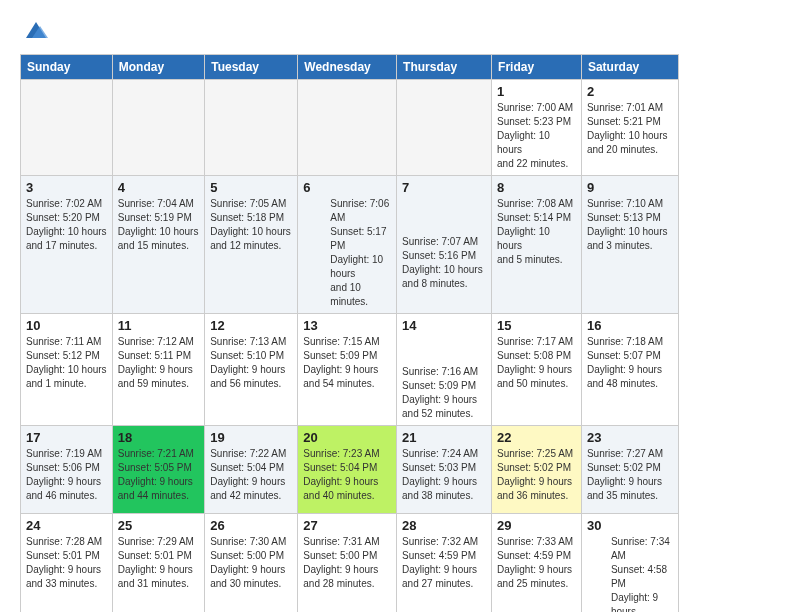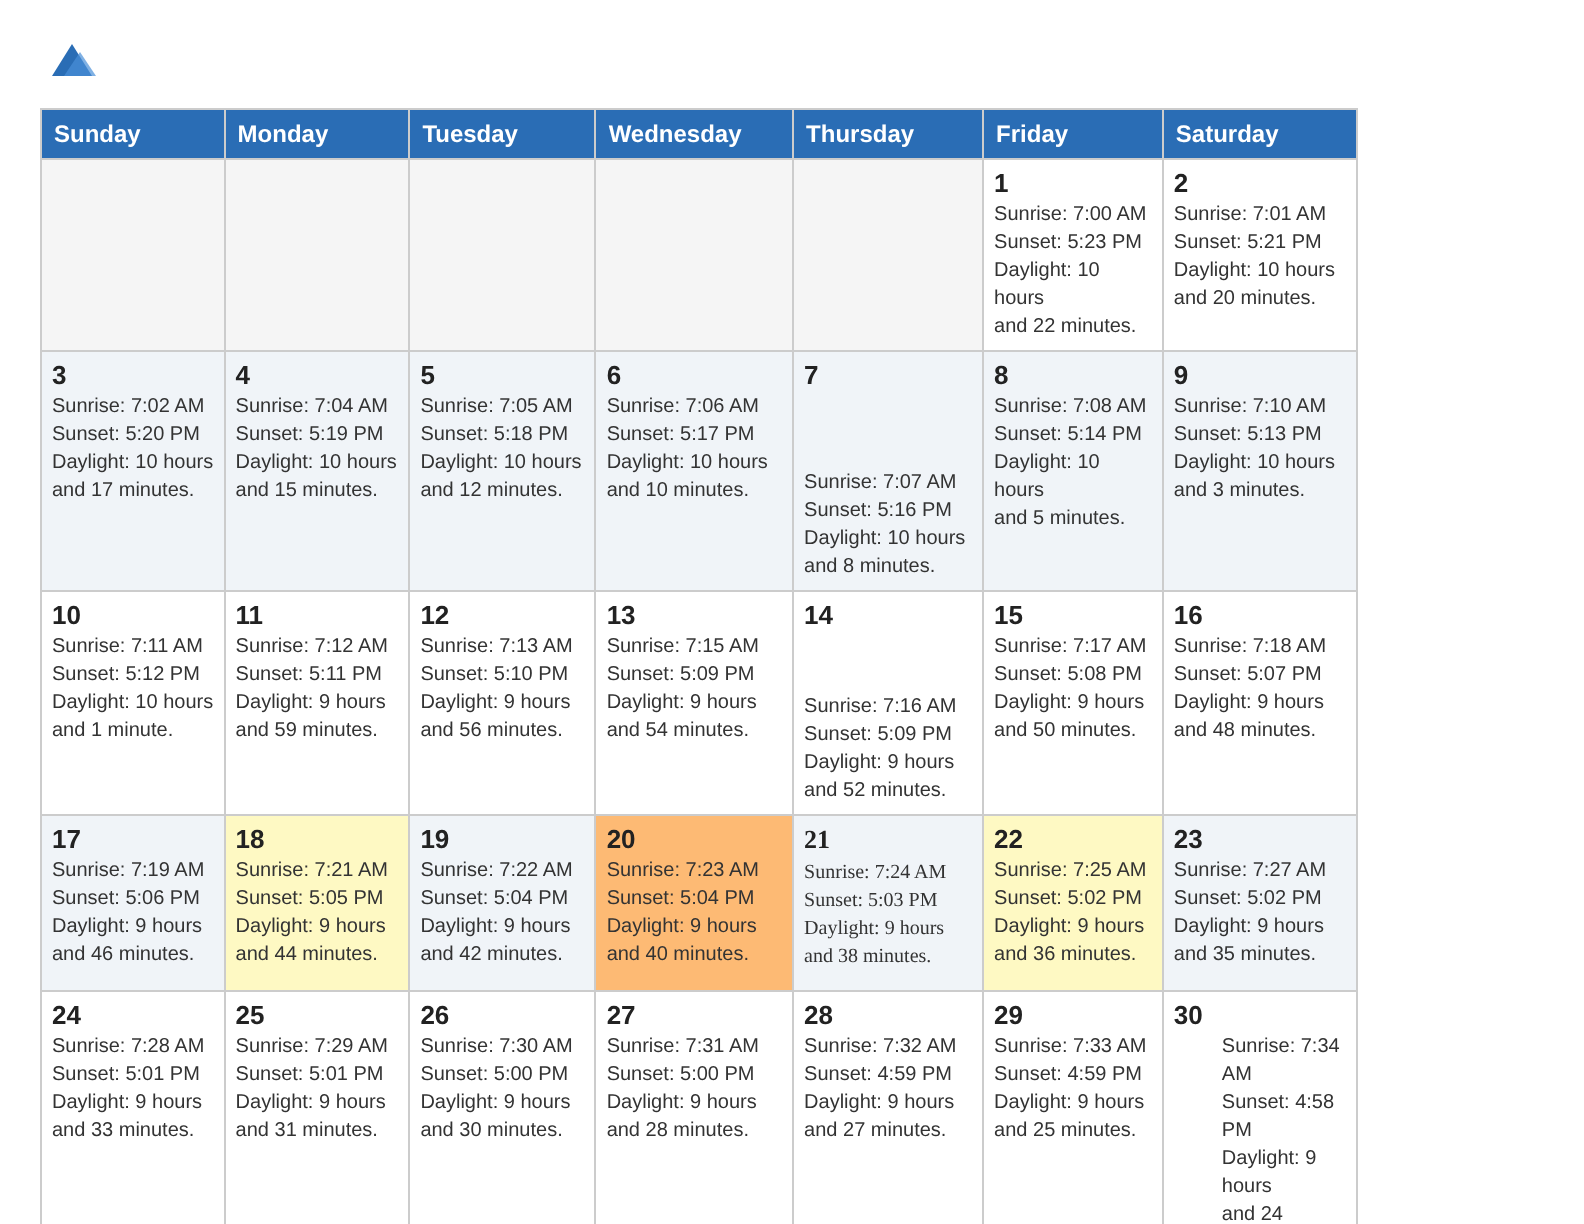--- a/index.html
+++ b/index.html
@@ -170,21 +170,21 @@
           </td>
           <td style="background: rgb(240, 244, 248);">
             <span class="day-number">5</span>
             <div class="day-info" style="white-space: pre-line;">Sunrise: 7:05 AM
 Sunset: 5:18 PM
 Daylight: 10 hours
 and 12 minutes.</div>
           </td>
           <td style="background: rgb(240, 244, 248);">
             <span class="day-number">6</span>
-            <div class="day-info" style="white-space: pre-line;">Sunrise: 7:06 AM
+            <div class="day-info" style="white-space: pre-line; margin-left: 27px;">Sunrise: 7:06 AM
 Sunset: 5:17 PM
 Daylight: 10 hours
 and 10 minutes.</div>
           </td>
           <td style="background: rgb(240, 244, 248);">
             <span class="day-number">7</span>
             <div class="day-info" style="white-space: pre-line; margin-top: 40px;">Sunrise: 7:07 AM
 Sunset: 5:16 PM
 Daylight: 10 hours
 and 8 minutes.</div>
@@ -256,42 +256,42 @@
           </td>
         </tr>
         <tr>
           <td style="background: rgb(240, 244, 248);">
             <span class="day-number">17</span>
             <div class="day-info" style="white-space: pre-line;">Sunrise: 7:19 AM
 Sunset: 5:06 PM
 Daylight: 9 hours
 and 46 minutes.</div>
           </td>
-          <td style="background: #fef9c3;">
+          <td style="background: #22c55e;">
             <span class="day-number">18</span>
             <div class="day-info" style="white-space: pre-line;">Sunrise: 7:21 AM
 Sunset: 5:05 PM
 Daylight: 9 hours
 and 44 minutes.</div>
           </td>
           <td style="background: rgb(240, 244, 248);">
             <span class="day-number">19</span>
             <div class="day-info" style="white-space: pre-line;">Sunrise: 7:22 AM
 Sunset: 5:04 PM
 Daylight: 9 hours
 and 42 minutes.</div>
           </td>
-          <td style="background: #fdba74;">
+          <td style="background: #bef264;">
             <span class="day-number">20</span>
             <div class="day-info" style="white-space: pre-line;">Sunrise: 7:23 AM
 Sunset: 5:04 PM
 Daylight: 9 hours
 and 40 minutes.</div>
           </td>
-          <td style="background: rgb(240, 244, 248); font-family: Liberation Serif, serif;">
+          <td style="background: rgb(240, 244, 248);">
             <span class="day-number">21</span>
             <div class="day-info" style="white-space: pre-line;">Sunrise: 7:24 AM
 Sunset: 5:03 PM
 Daylight: 9 hours
 and 38 minutes.</div>
           </td>
           <td style="background: #fef9c3; margin-left: 14px;">
             <span class="day-number">22</span>
             <div class="day-info" style="white-space: pre-line;">Sunrise: 7:25 AM
 Sunset: 5:02 PM

